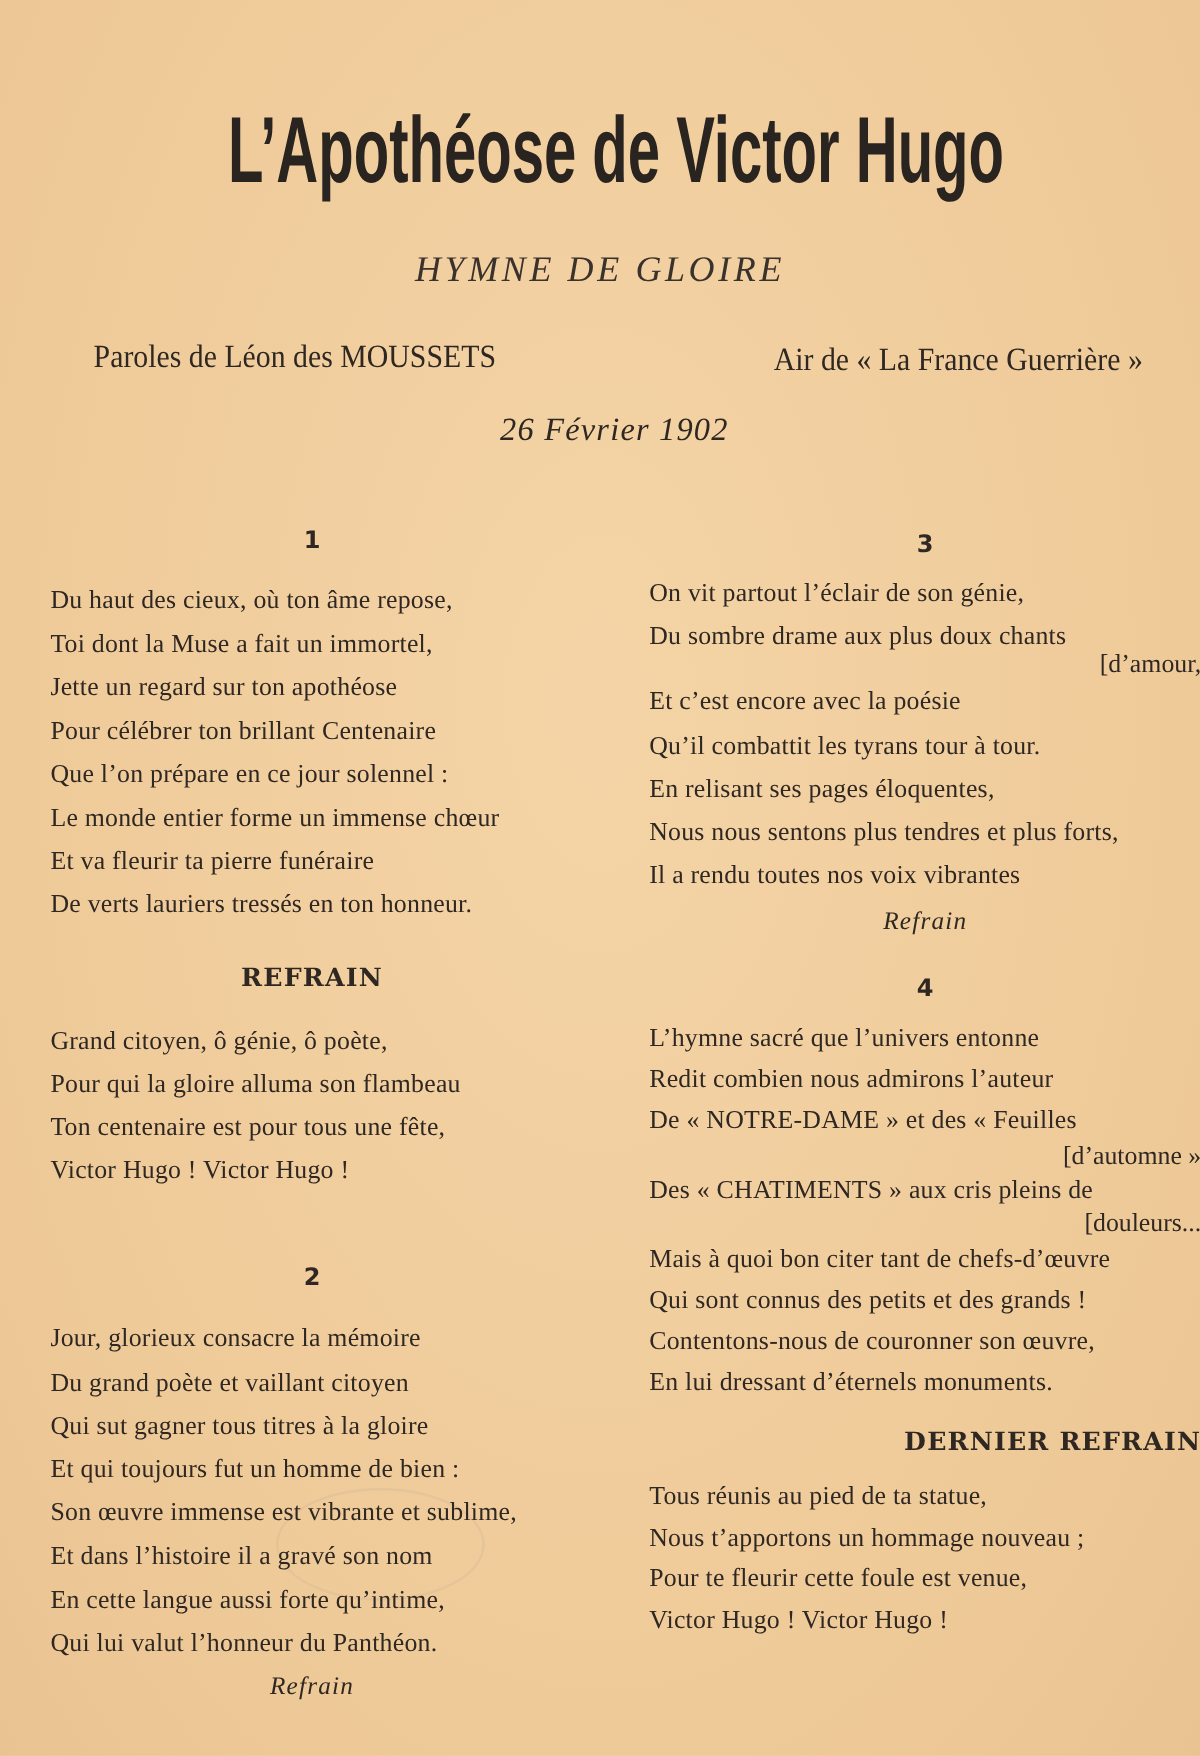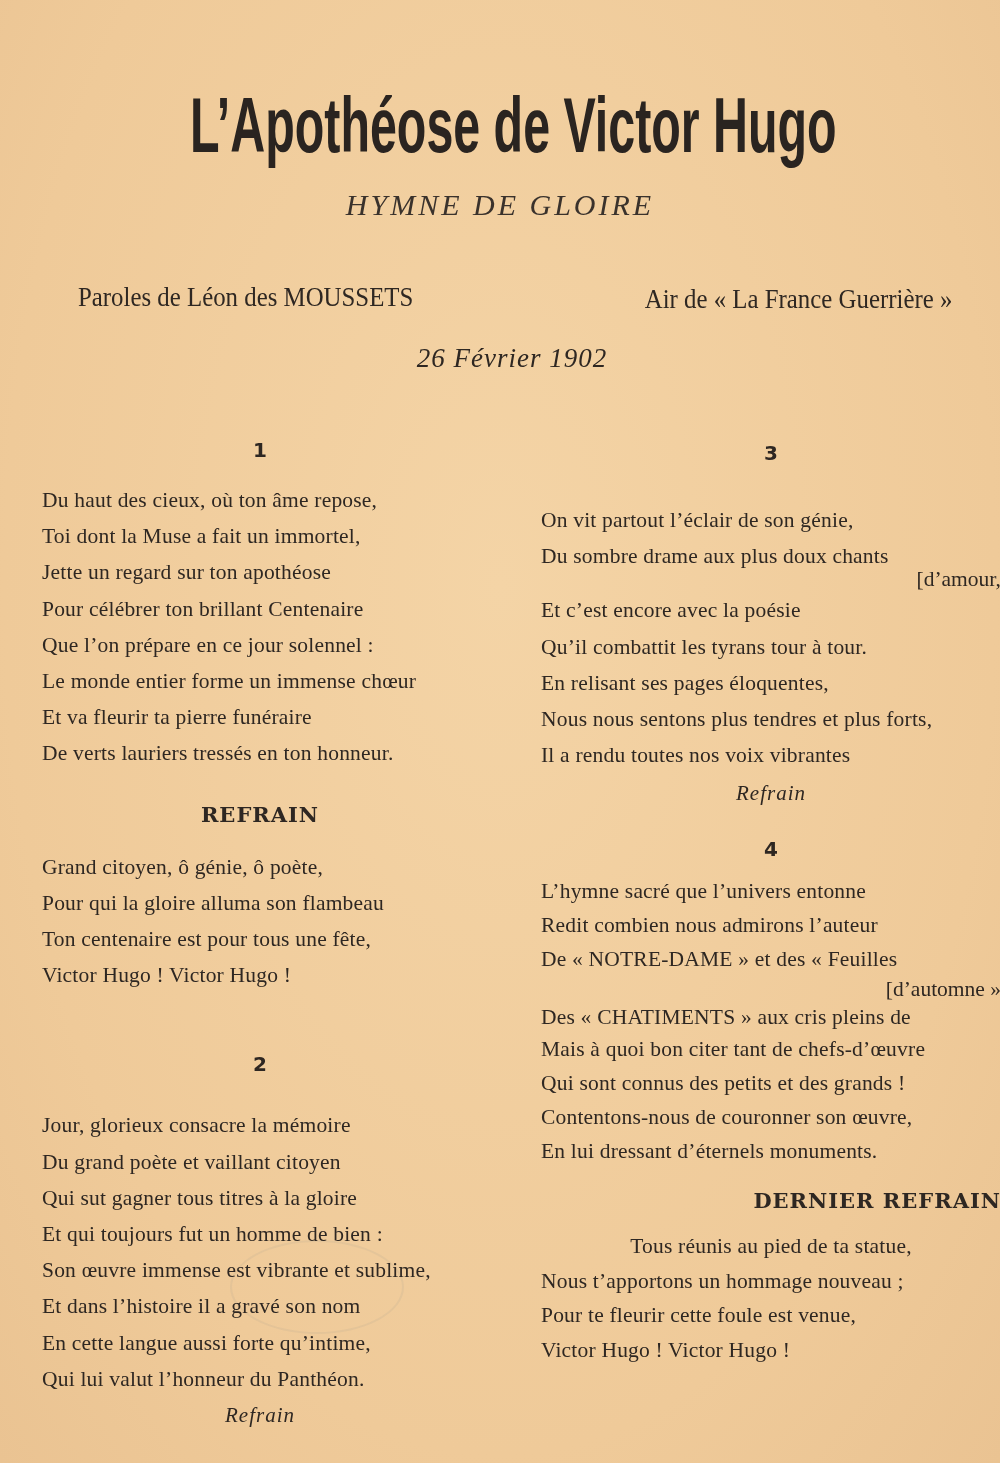--- a/index.html
+++ b/index.html
@@ -12,21 +12,21 @@
     position: relative;
   }
   .title {
     position: absolute; left: 0; width: 1000px; top: 80px; text-align: center;
     font-family: "Liberation Sans", "DejaVu Sans", sans-serif;
     font-weight: bold; font-size: 78px; letter-spacing: 0px;
     transform: scaleX(0.62); transform-origin: 50% 50%;
     color: #2a2420; line-height: 90px; white-space: nowrap;
   }
   .subtitle {
-    position: absolute; left: 0; width: 1000px; top: 188px; text-align: center;
+    position: absolute; left: 0; width: 1000px; top: 208px; text-align: center;
     font-style: italic; font-size: 30px; letter-spacing: 3px; color: #3a322c;
   }
   .credits-left {
     position: absolute; left: 78px; top: 282px; font-size: 27px;
     transform: scaleX(0.92); transform-origin: 0 50%; white-space: nowrap;
   }
   .credits-right {
     position: absolute; right: 48px; top: 284px; font-size: 27px;
     transform: scaleX(0.92); transform-origin: 100% 50%; white-space: nowrap;
   }
@@ -76,58 +76,59 @@
     <div class="line">De verts lauriers tressés en ton honneur.</div>
   </div>
   <div class="heading" style="margin-top:30px;margin-left:-24px;">REFRAIN</div>
   <div style="margin-top:22px;">
     <div class="line">Grand citoyen, ô génie, ô poète,</div>
     <div class="line">Pour qui la gloire alluma son flambeau</div>
     <div class="line">Ton centenaire est pour tous une fête,</div>
     <div class="line">Victor Hugo ! Victor Hugo !</div>
   </div>
   <div class="num" style="margin-top:56px;margin-left:-24px;">2</div>
-  <div style="margin-top:28px;">
+  <div style="margin-top:18px;">
     <div class="line">Jour, glorieux consacre la mémoire</div>
     <div class="line">Du grand poète et vaillant citoyen</div>
     <div class="line">Qui sut gagner tous titres à la gloire</div>
     <div class="line">Et qui toujours fut un homme de bien :</div>
     <div class="line">Son œuvre immense est vibrante et sublime,</div>
     <div class="line">Et dans l’histoire il a gravé son nom</div>
     <div class="line">En cette langue aussi forte qu’intime,</div>
     <div class="line">Qui lui valut l’honneur du Panthéon.</div>
   </div>
   <div class="refrain-ref" style="margin-top:6px;margin-left:-24px;">Refrain</div>
 </div>
 
 <div class="col col-right" style="top:438px;">
   <div class="num">3</div>
-  <div style="margin-top:34px;">
+  <div style="margin-top:8px;">
     <div class="line">On vit partout l’éclair de son génie,</div>
     <div class="line">Du sombre drame aux plus doux chants</div>
     <div class="cont" style="margin-top:-8px;">[d’amour,</div>
     <div class="line">Et c’est encore avec la poésie</div>
     <div class="line">Qu’il combattit les tyrans tour à tour.</div>
     <div class="line">En relisant ses pages éloquentes,</div>
     <div class="line">Nous nous sentons plus tendres et plus forts,</div>
     <div class="line">Il a rendu toutes nos voix vibrantes</div>
   </div>
   <div class="refrain-ref" style="margin-top:8px;">Refrain</div>
   <div class="num" style="margin-top:28px;">4</div>
   <div style="margin-top:10px;">
     <div class="line" style="line-height:34px;">L’hymne sacré que l’univers entonne</div>
     <div class="line" style="line-height:34px;">Redit combien nous admirons l’auteur</div>
     <div class="line" style="line-height:34px;">De « NOTRE-DAME » et des « Feuilles</div>
     <div class="cont">[d’automne »</div>
     <div class="line" style="line-height:30px;">Des « CHATIMENTS » aux cris pleins de</div>
+    <div class="cont">[douleurs...</div>
     <div class="line" style="line-height:34px;">Mais à quoi bon citer tant de chefs-d’œuvre</div>
     <div class="line" style="line-height:34px;">Qui sont connus des petits et des grands !</div>
     <div class="line" style="line-height:34px;">Contentons-nous de couronner son œuvre,</div>
     <div class="line" style="line-height:34px;">En lui dressant d’éternels monuments.</div>
   </div>
   <div class="heading" style="margin-top:20px;text-align:right;">DERNIER REFRAIN</div>
   <div style="margin-top:16px;">
-    <div class="line" style="line-height:34.5px;text-align:center;">Tous réunis au pied de ta statue,</div>
+    <div class="line" style="line-height:34.5px;">Tous réunis au pied de ta statue,</div>
     <div class="line" style="line-height:34.5px;">Nous t’apportons un hommage nouveau ;</div>
     <div class="line" style="line-height:34.5px;">Pour te fleurir cette foule est venue,</div>
     <div class="line" style="line-height:34.5px;">Victor Hugo ! Victor Hugo !</div>
   </div>
 </div>
 
 </body></html>

